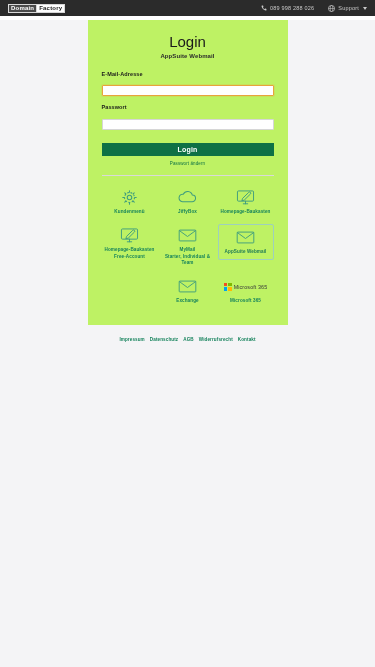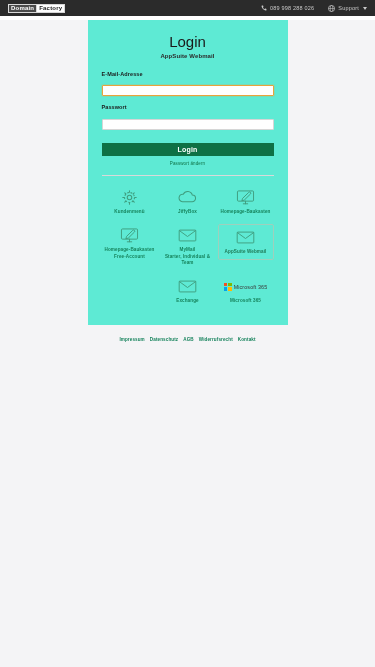--- a/index.html
+++ b/index.html
@@ -77,21 +77,21 @@
   
   .page {
     background: #f4f4f6;
     height: 651px;
     padding-top: 0;
   }
 
   .card {
     width: 200px;
     margin: 4px auto 0;
-    background: #5eead4;
+    background: #bef264;
     padding: 14px 14px 12px;
   }
 
   .title {
     text-align: center;
     font-size: 15px;
     font-weight: normal;
     color: #1a1a1a;
     line-height: 1.1;
     margin-bottom: 2px;

